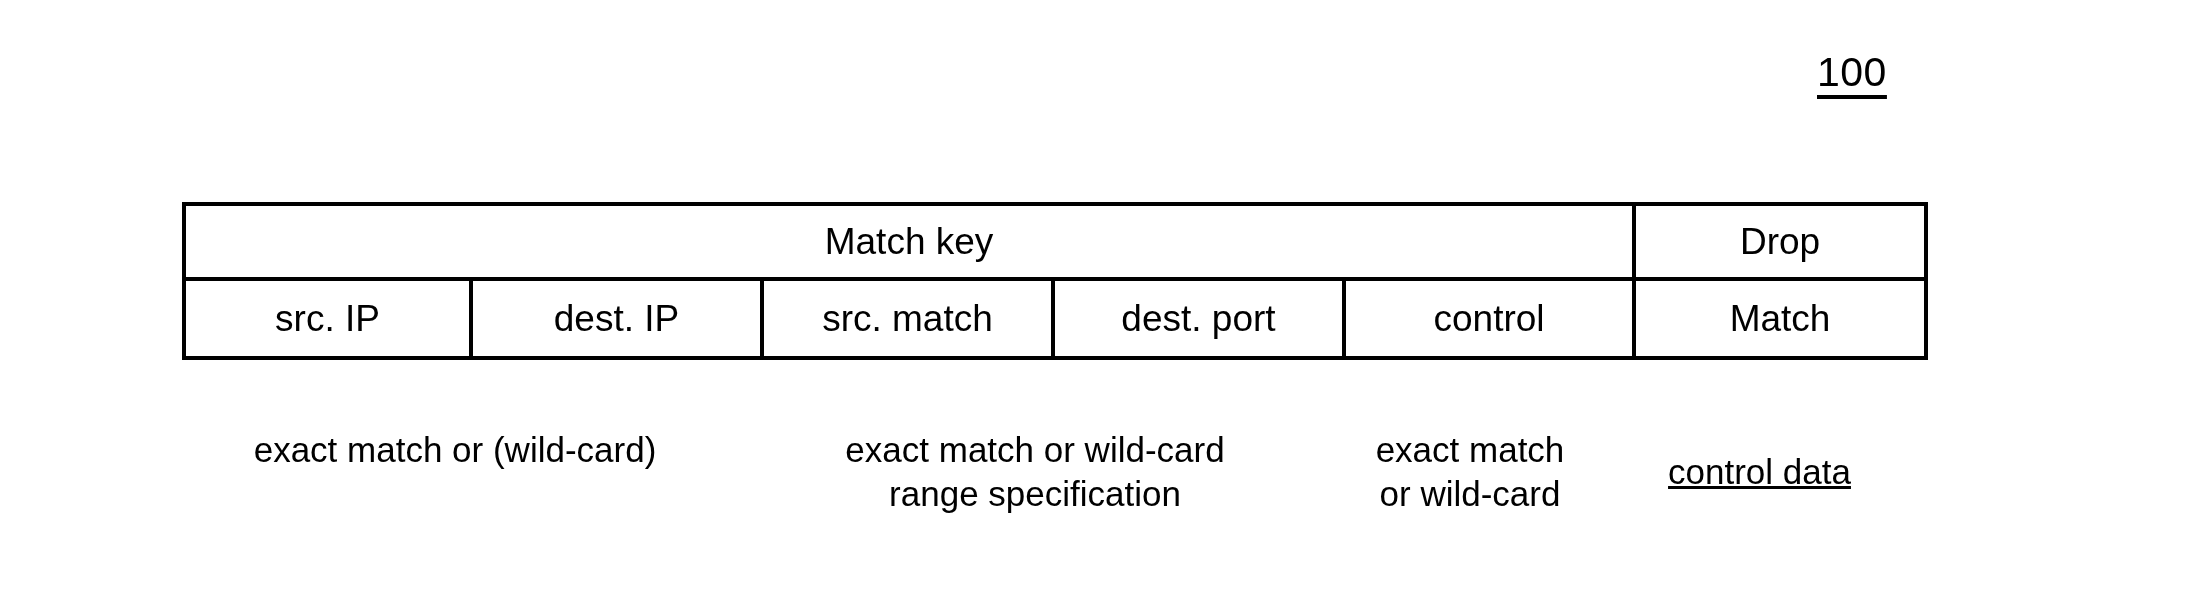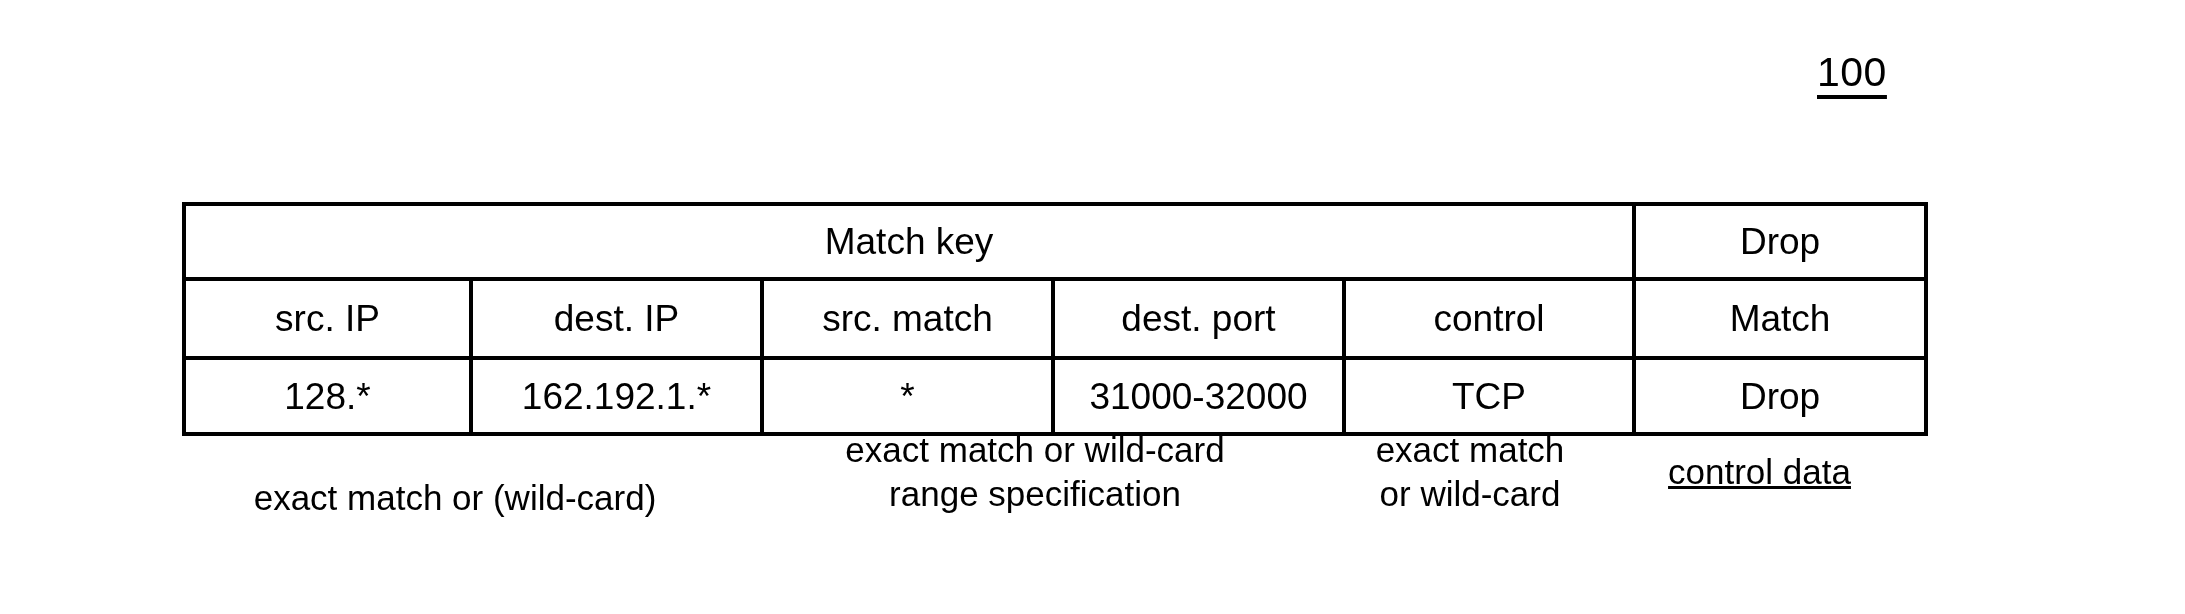--- a/index.html
+++ b/index.html
@@ -74,21 +74,21 @@
     font-size: 35px;
     line-height: 44px;
   }
   .caption.two-line-mid {
     top: 0;
   }
   .caption.single-line {
     top: 22px;
     text-decoration: underline;
   }
-  #caption-prefix  { left: 0px;    width: 578px; margin-top: 48px; }
+  #caption-prefix  { left: 0px;    width: 578px; }
   #caption-range   { left: 578px;  width: 582px; }
   #caption-exact   { left: 1160px; width: 288px; }
   #caption-control { left: 1448px; width: 291px; }
 </style>
 </head>
 <body>
 
 <div id="figure-number">100</div>
 
 <table id="flow-table">
@@ -106,28 +106,20 @@
       <td colspan="1">Drop</td>
     </tr>
     <tr class="row-headers">
       <td>src. IP</td>
       <td>dest. IP</td>
       <td>src. match</td>
       <td>dest. port</td>
       <td>control</td>
       <td>Match</td>
     </tr>
-    <tr class="row-values">
-      <td>128.*</td>
-      <td>162.192.1.*</td>
-      <td>*</td>
-      <td>31000-32000</td>
-      <td>TCP</td>
-      <td>Drop</td>
-    </tr>
   </tbody>
 </table>
 
 <div id="caption-row">
   <div class="caption two-line-mid" id="caption-prefix">
     <div>exact match or (wild-card)</div>
   </div>
   <div class="caption two-line-mid" id="caption-range">
     <div>exact match or wild-card</div>
     <div>range specification</div>

